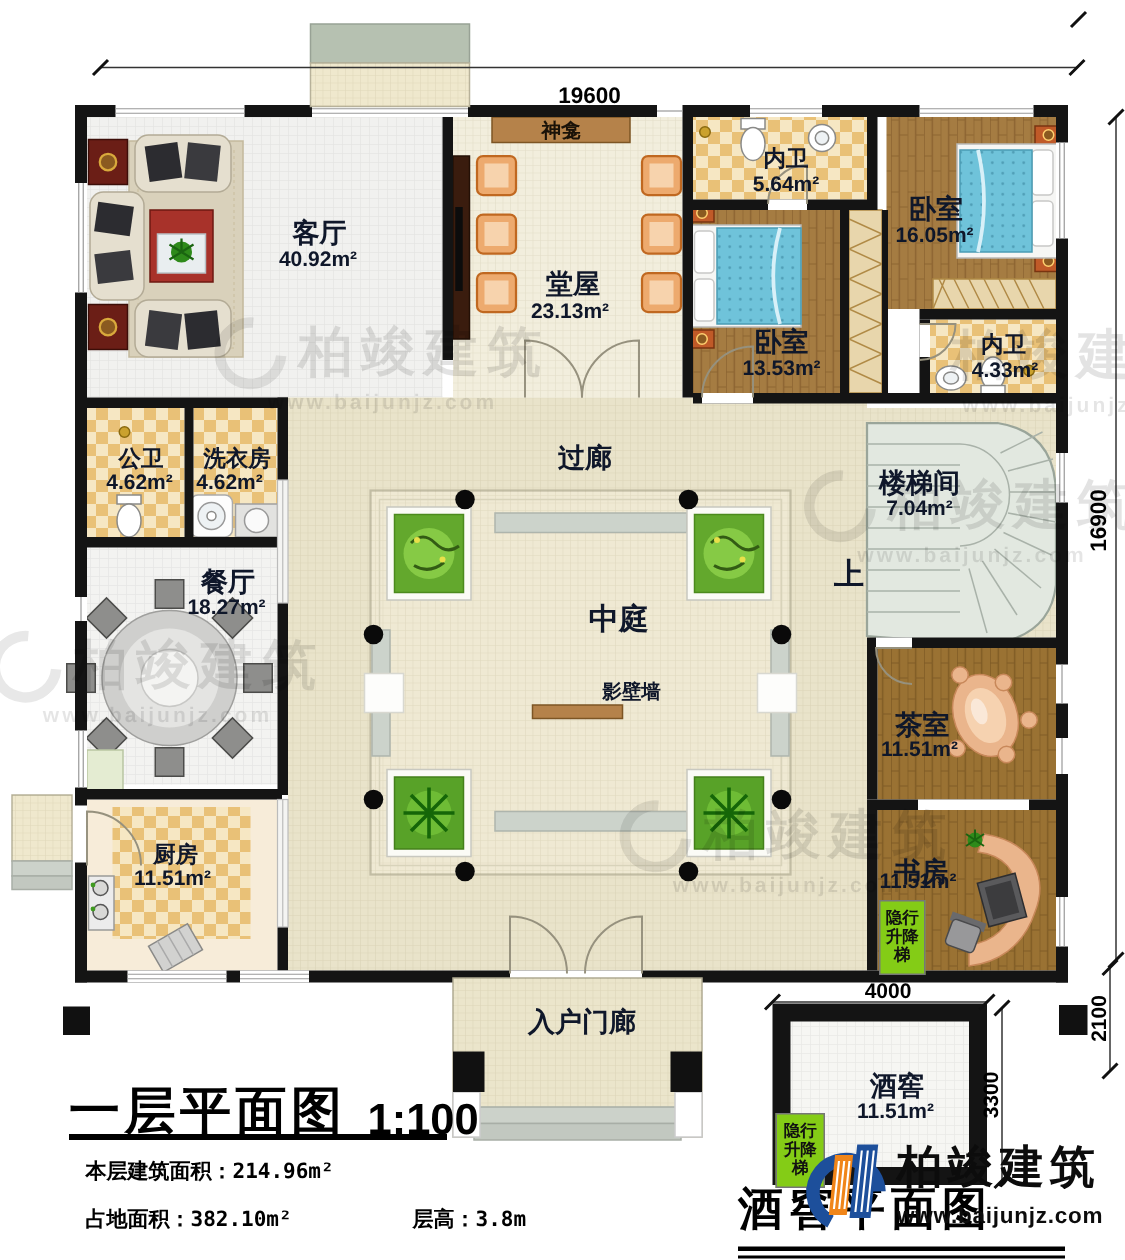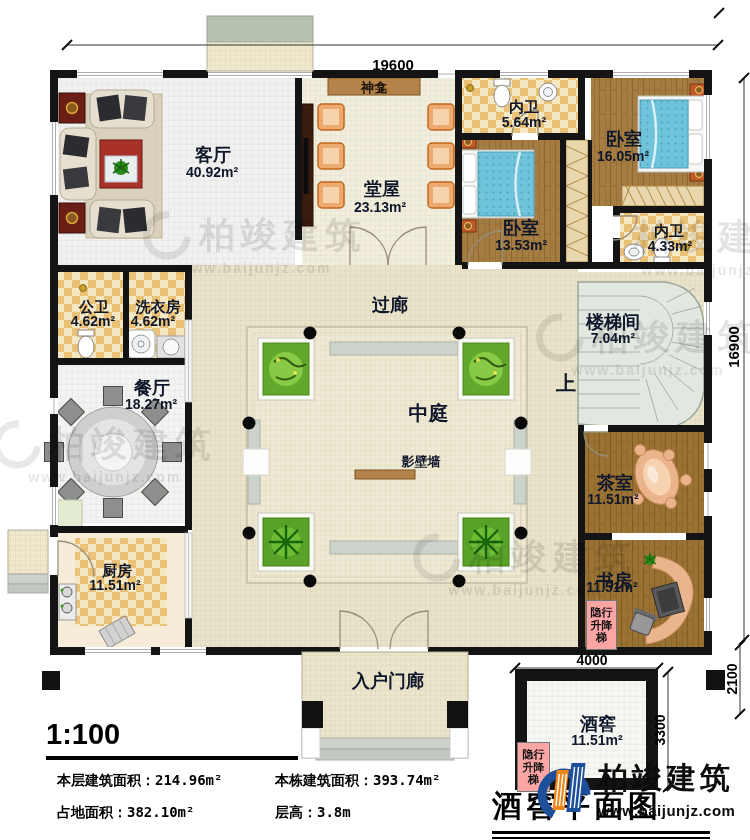--- a/index.html
+++ b/index.html
@@ -7,21 +7,21 @@
          font-family:"Liberation Sans",sans-serif;}
   #planSvg{position:absolute;left:0;top:0;z-index:1;}
   .lbl{position:absolute;transform:translate(-50%,-50%);font-weight:bold;color:#0f172a;
        white-space:nowrap;z-index:4;line-height:1;}
   .rname{font-size:18px;}
   .rname.big{font-size:20px;}
   .rname.small{font-size:15px;}
   .rarea{font-size:14px;}
   .dim{font-size:15px;font-weight:bold;color:#000;}
   .dim.rot{transform:translate(-50%,-50%) rotate(-90deg);}
-  .liftbox{position:absolute;z-index:4;background:#fca5a5;border:1px solid #777;color:#111;
+  .liftbox{position:absolute;z-index:4;background:#84cc16;border:1px solid #777;color:#111;
            font-size:11px;font-weight:bold;line-height:1.15;text-align:center;
            word-break:break-all;display:flex;align-items:center;justify-content:center;padding:1px;}
   .shrineLbl{font-size:13px;color:#1a1208;}
   .screenLbl{font-size:13px;margin-left:28px;}
   .upLbl{font-size:20px;}
   .titleRow{position:absolute;left:46px;top:718px;z-index:5;display:flex;align-items:flex-end;gap:14px;color:#000;}
   .titleMain{font-size:34px;font-weight:800;letter-spacing:3px;}
   .titleScale{font-size:29px;font-weight:700;}
   .titleRule{position:absolute;left:46px;top:756px;width:252px;height:4px;background:#000;z-index:5;}
   .stat{position:absolute;z-index:5;font-size:14px;font-weight:600;color:#000;white-space:nowrap;}
@@ -539,21 +539,21 @@
 <div class="lbl rname" style="left:390px;top:305px;">过廊</div>
 
 <div class="lbl rname" style="left:613px;top:322px;">楼梯间</div>
 <div class="lbl rarea" style="left:613px;top:338px;">7.04m²</div>
 
 <div class="lbl upLbl" style="left:566px;top:383px;">上</div>
 
 <div class="lbl rname" style="left:152px;top:388px;">餐厅</div>
 <div class="lbl rarea" style="left:151px;top:404px;">18.27m²</div>
 
-<div class="lbl rname big" style="left:408px;top:413px;padding-left:41px;">中庭</div>
+<div class="lbl rname big" style="left:392px;top:413px;padding-left:41px;">中庭</div>
 
 <div class="lbl screenLbl" style="left:393px;top:461px;">影壁墙</div>
 
 <div class="lbl rname" style="left:615px;top:483px;">茶室</div>
 <div class="lbl rarea" style="left:613px;top:499px;">11.51m²</div>
 
 <div class="lbl rname small" style="left:117px;top:570px;">厨房</div>
 <div class="lbl rarea" style="left:115px;top:585px;">11.51m²</div>
 
 <div class="lbl rname" style="left:614px;top:581px;">书房</div>
@@ -568,29 +568,27 @@
 
 <div class="liftbox" style="left:517px;top:742px;width:29px;height:46px;">隐行升降梯</div>
 
 <div class="lbl dim" style="left:393px;top:26px;margin-top:38px;">19600</div>
 <div class="lbl dim rot" style="left:733px;top:347px;">16900</div>
 <div class="lbl dim" style="left:592px;top:660px;font-size:14px;">4000</div>
 <div class="lbl dim rot" style="left:660px;top:730px;font-size:14px;">3300</div>
 <div class="lbl dim rot" style="left:732px;top:679px;font-size:14px;">2100</div>
 
 <div class="titleRow">
+  <span class="titleMain">一层平面图</span>
   <span class="titleScale">1:100</span>
 </div>
 <div class="titleRule"></div>
 
 <div class="stat" style="left:57px;top:772px;">
   <span>本层建筑面积：</span><span class="v">214.96m²</span>
-</div>
-<div class="stat" style="left:275px;top:772px;">
-  <span>本栋建筑面积：</span><span class="v">393.74m²</span>
 </div>
 <div class="stat" style="left:57px;top:804px;">
   <span>占地面积：</span><span class="v">382.10m²</span>
 </div>
 <div class="stat" style="left:275px;top:804px;">
   <span>层高：</span><span class="v">3.8m</span>
 </div>
 
 <div class="cellarTitle">酒窖平面图</div>
 <div class="cellarRule1"></div>

